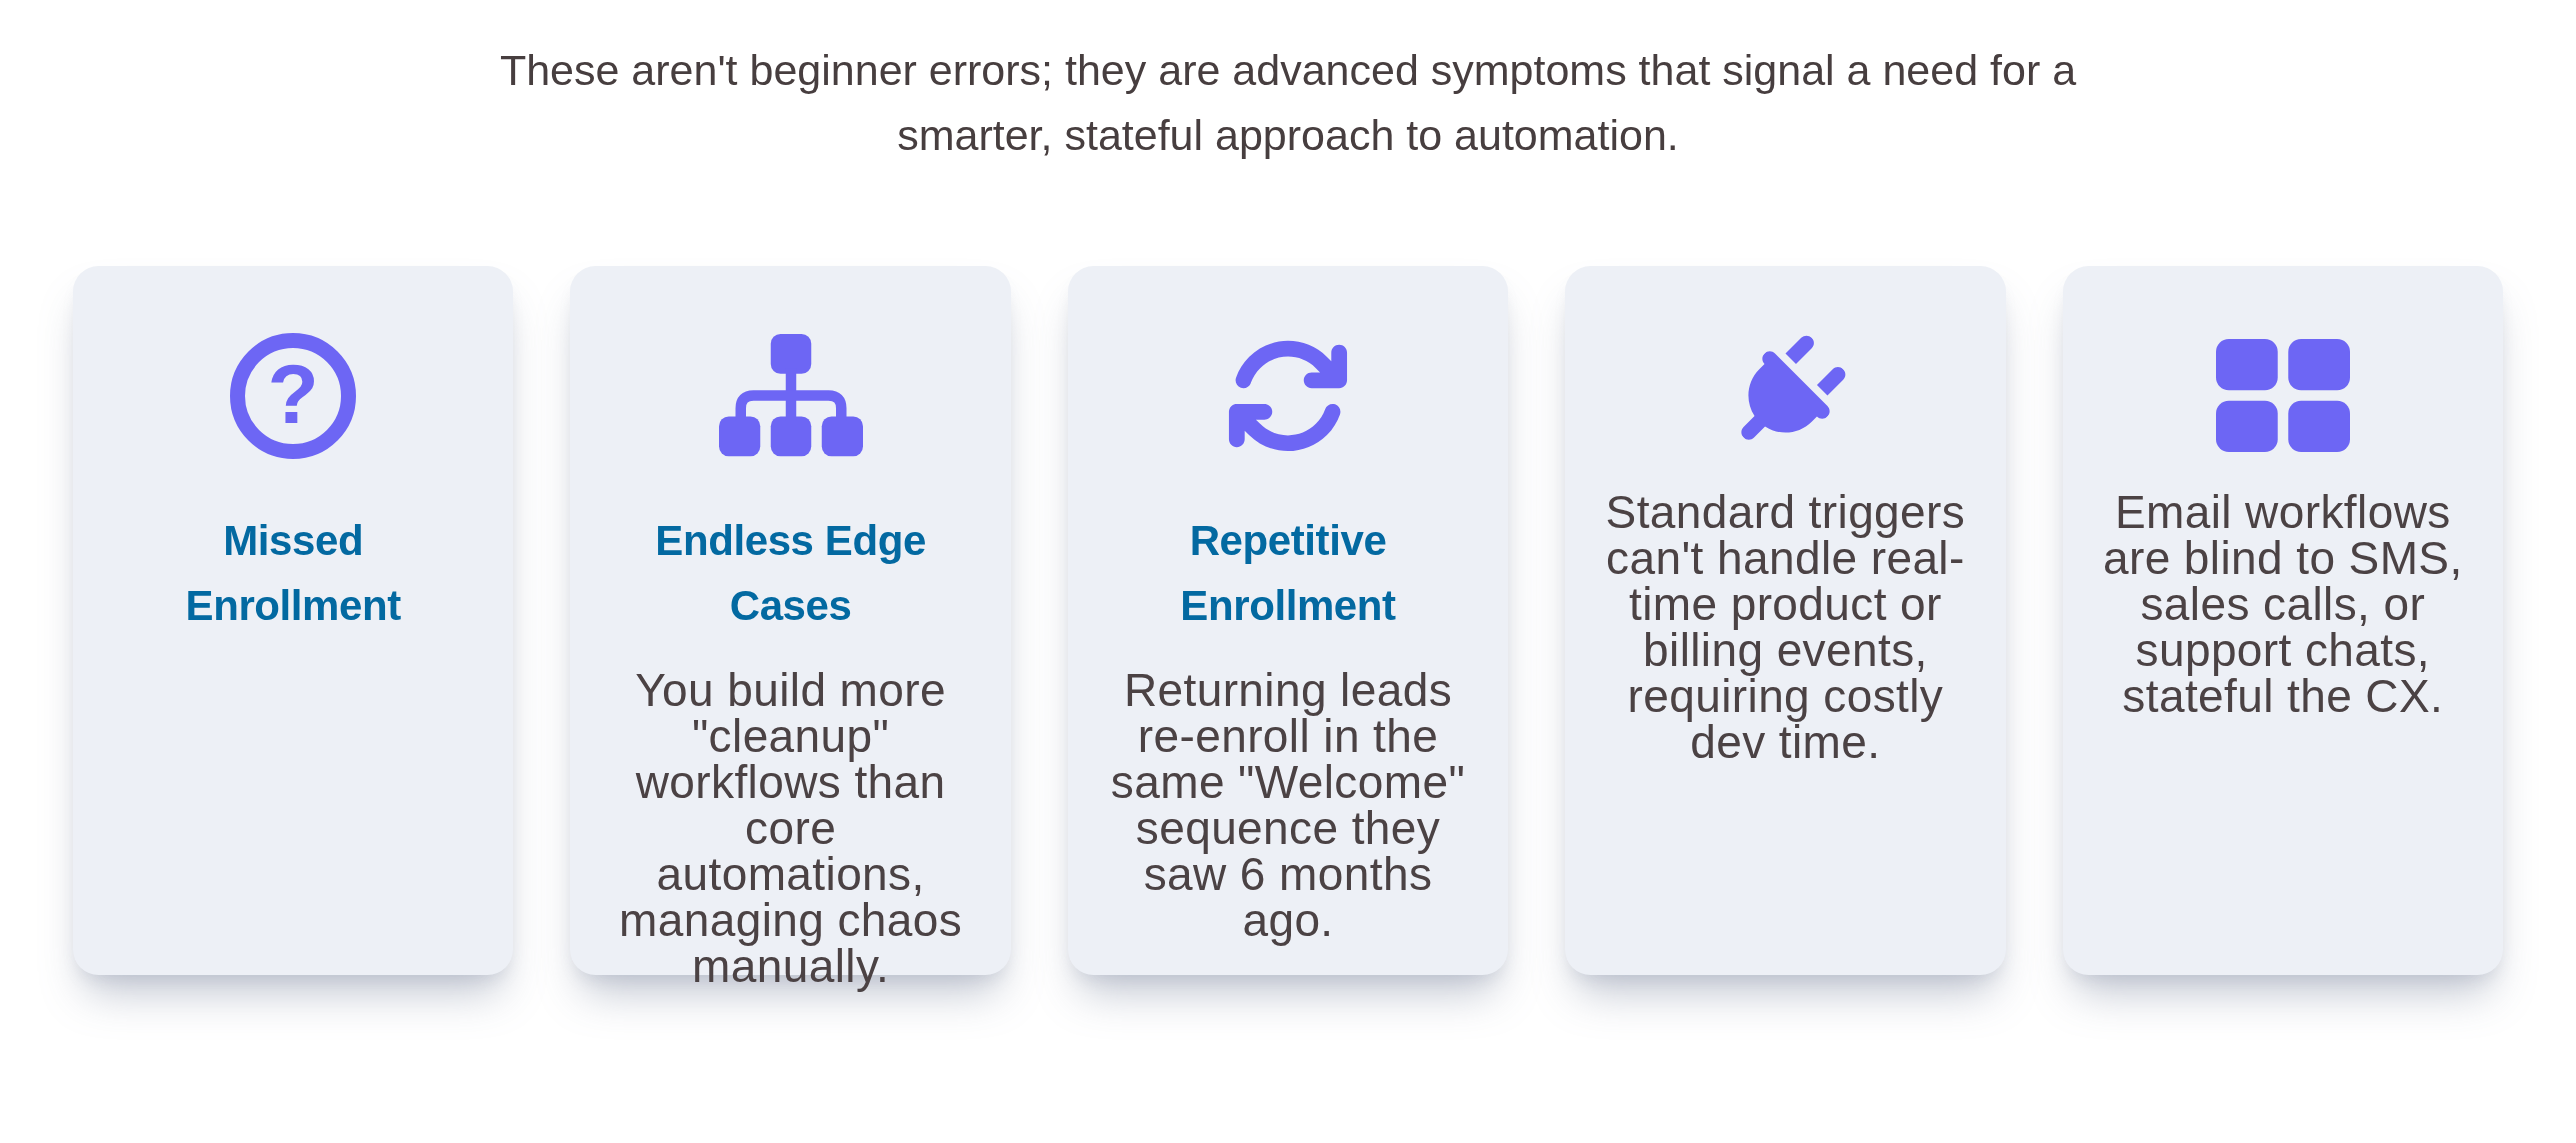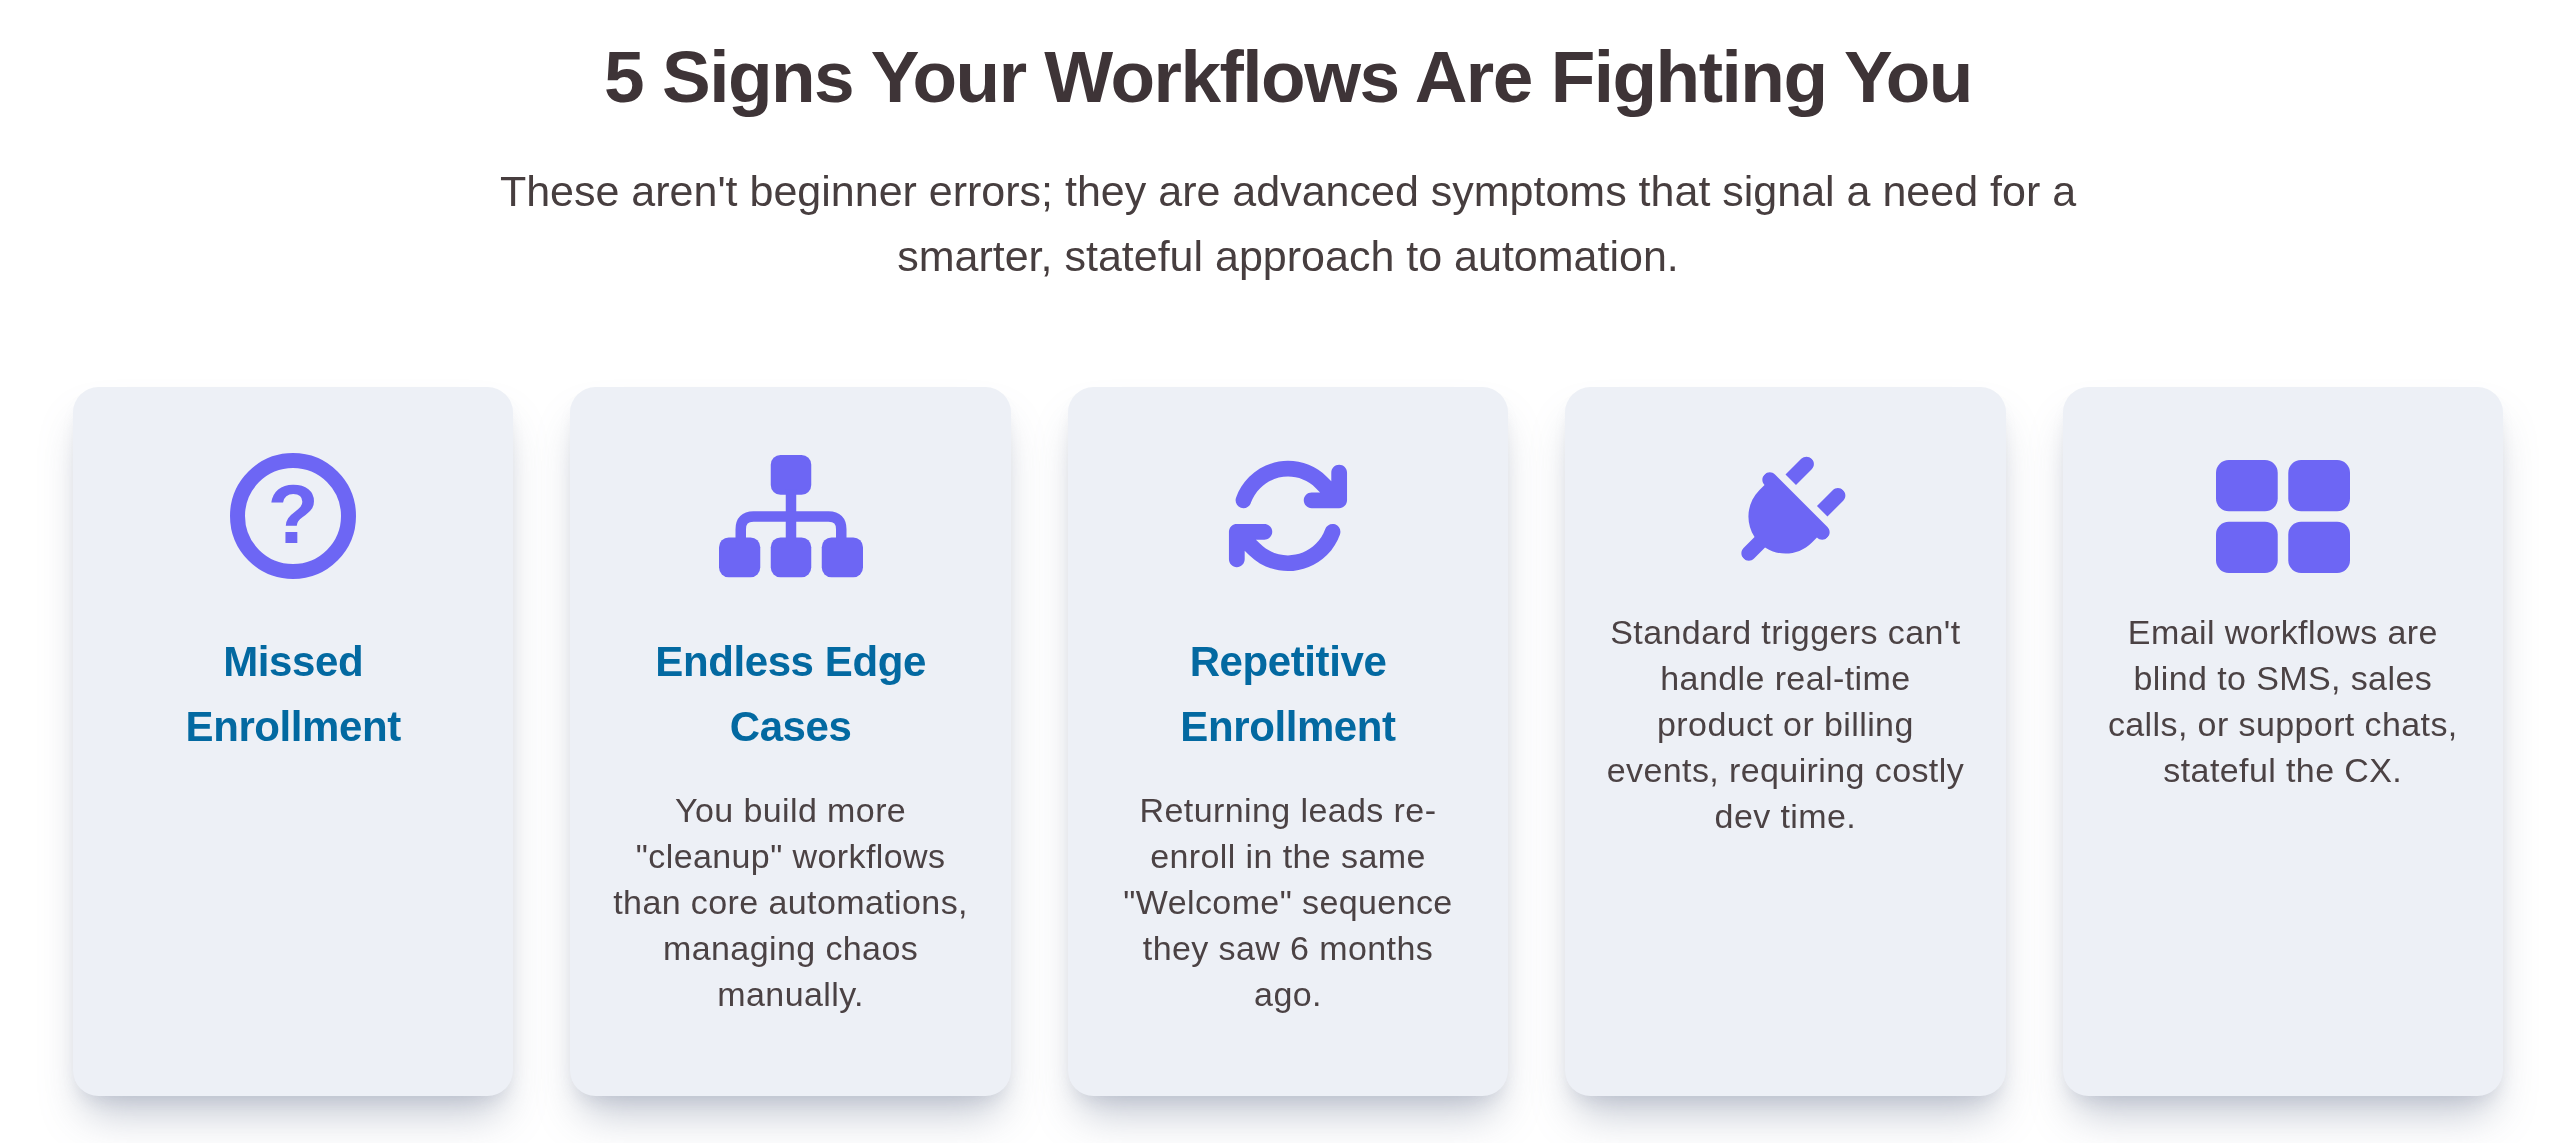--- a/index.html
+++ b/index.html
@@ -36,41 +36,40 @@
                 0 28.5px 44px -12px rgba(120,130,155,.45);
   }
   .icon-area { height:129px; display:flex; align-items:center; justify-content:center; }
   .card-title {
     margin-top:48px;
     font-size:42px; line-height:65px; font-weight:700;
     color:#0369a1; letter-spacing:-0.4px;
   }
   .card-desc {
     margin-top:28.5px;
-    font-size:34px; line-height:46px; font-weight:400;
+    font-size:46px; line-height:46px; font-weight:400;
     color:#4b4244; letter-spacing:0.4px;
   }
   .q-circle {
     width:126px; height:126px; border:15px solid #6d66f4; border-radius:50%;
     display:flex; align-items:center; justify-content:center;
   }
   .q-glyph {
     font-size:84px; font-weight:700; color:#6d66f4; line-height:1;
     transform:translateY(-2.3px);
   }
   .rot45 { transform:rotate(45deg); }
   svg { display:block; }
 </style>
 </head>
 <body>
 
 <div class="page">
 
   <div class="header">
-    <h1 class="page-title">5 Signs Your Workflows Are Fighting You</h1>
     <p class="page-subtitle">These aren't beginner errors; they are advanced symptoms that signal a need for a smarter, stateful approach to automation.</p>
   </div>
 
   <div class="cards">
 
     <div class="card">
       <div class="icon-area">
         <div class="q-circle">
           <span class="q-glyph">?</span>
         </div>

